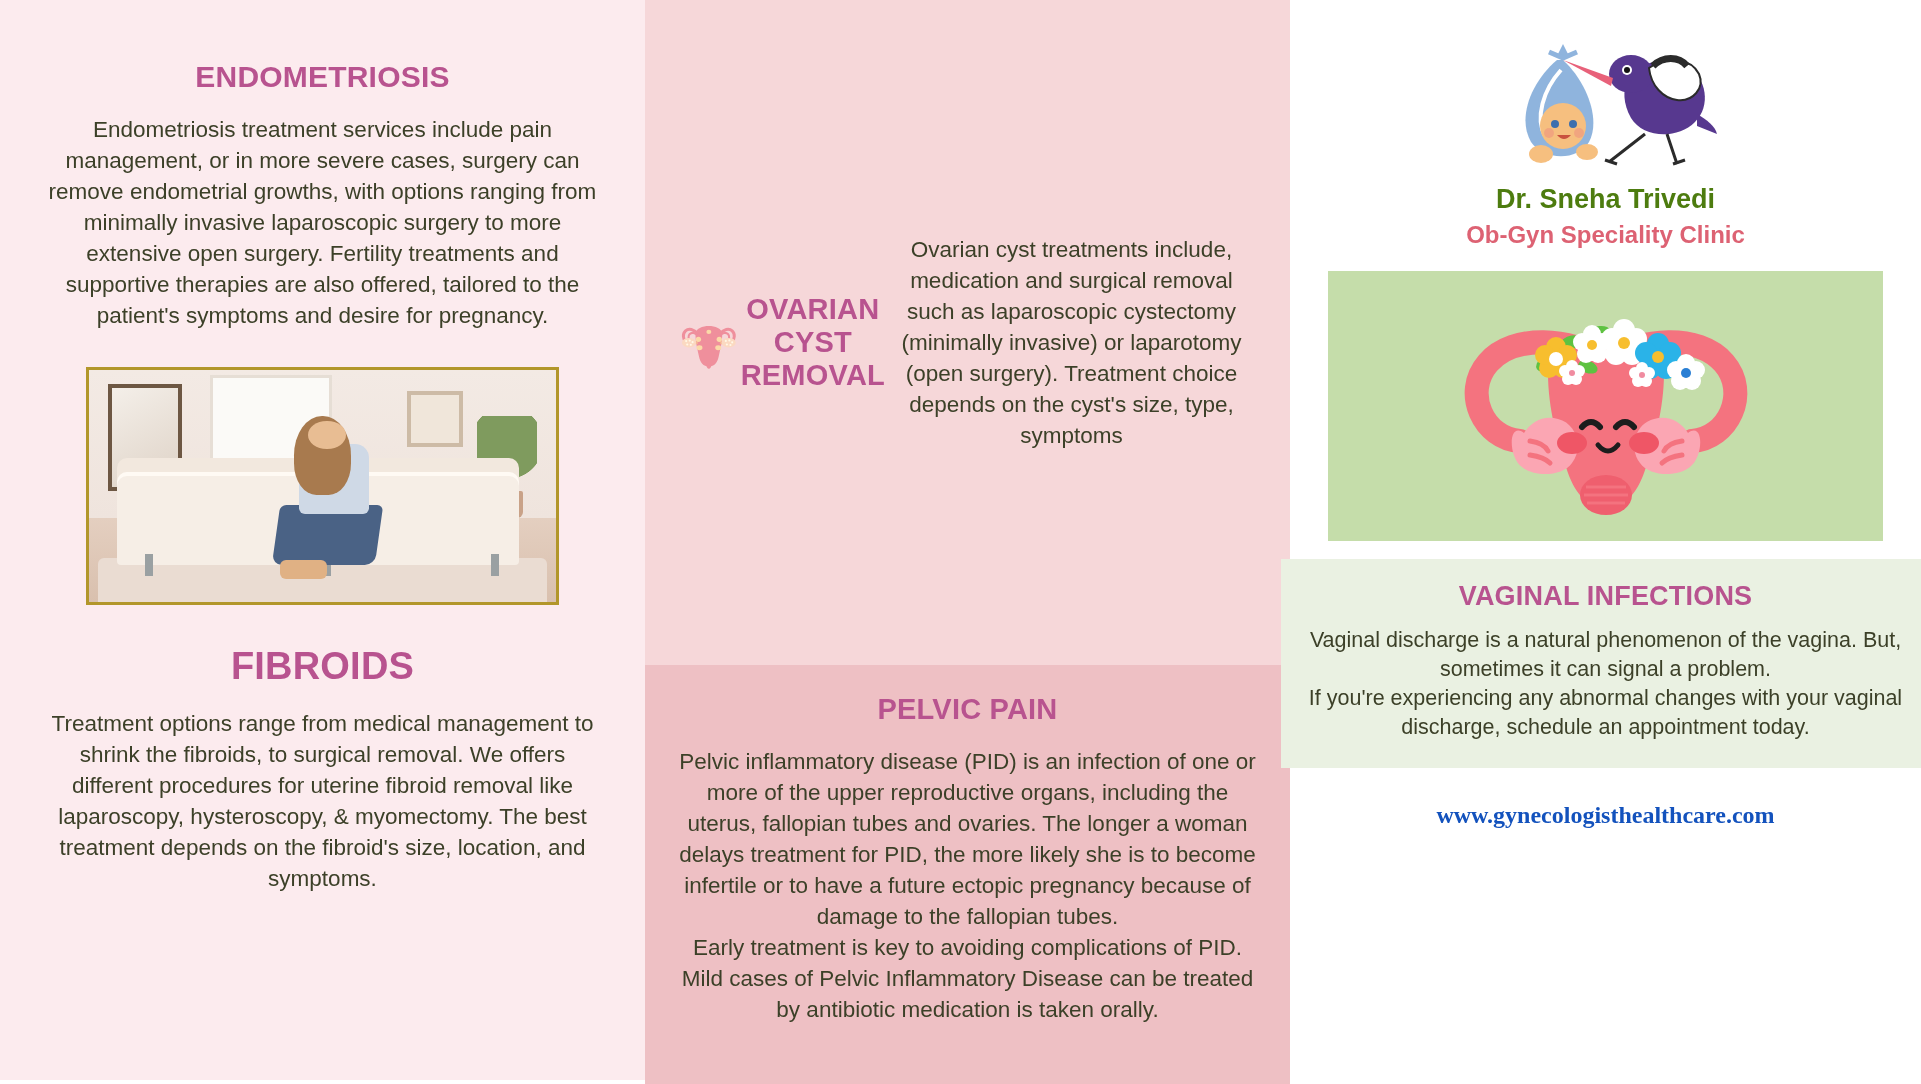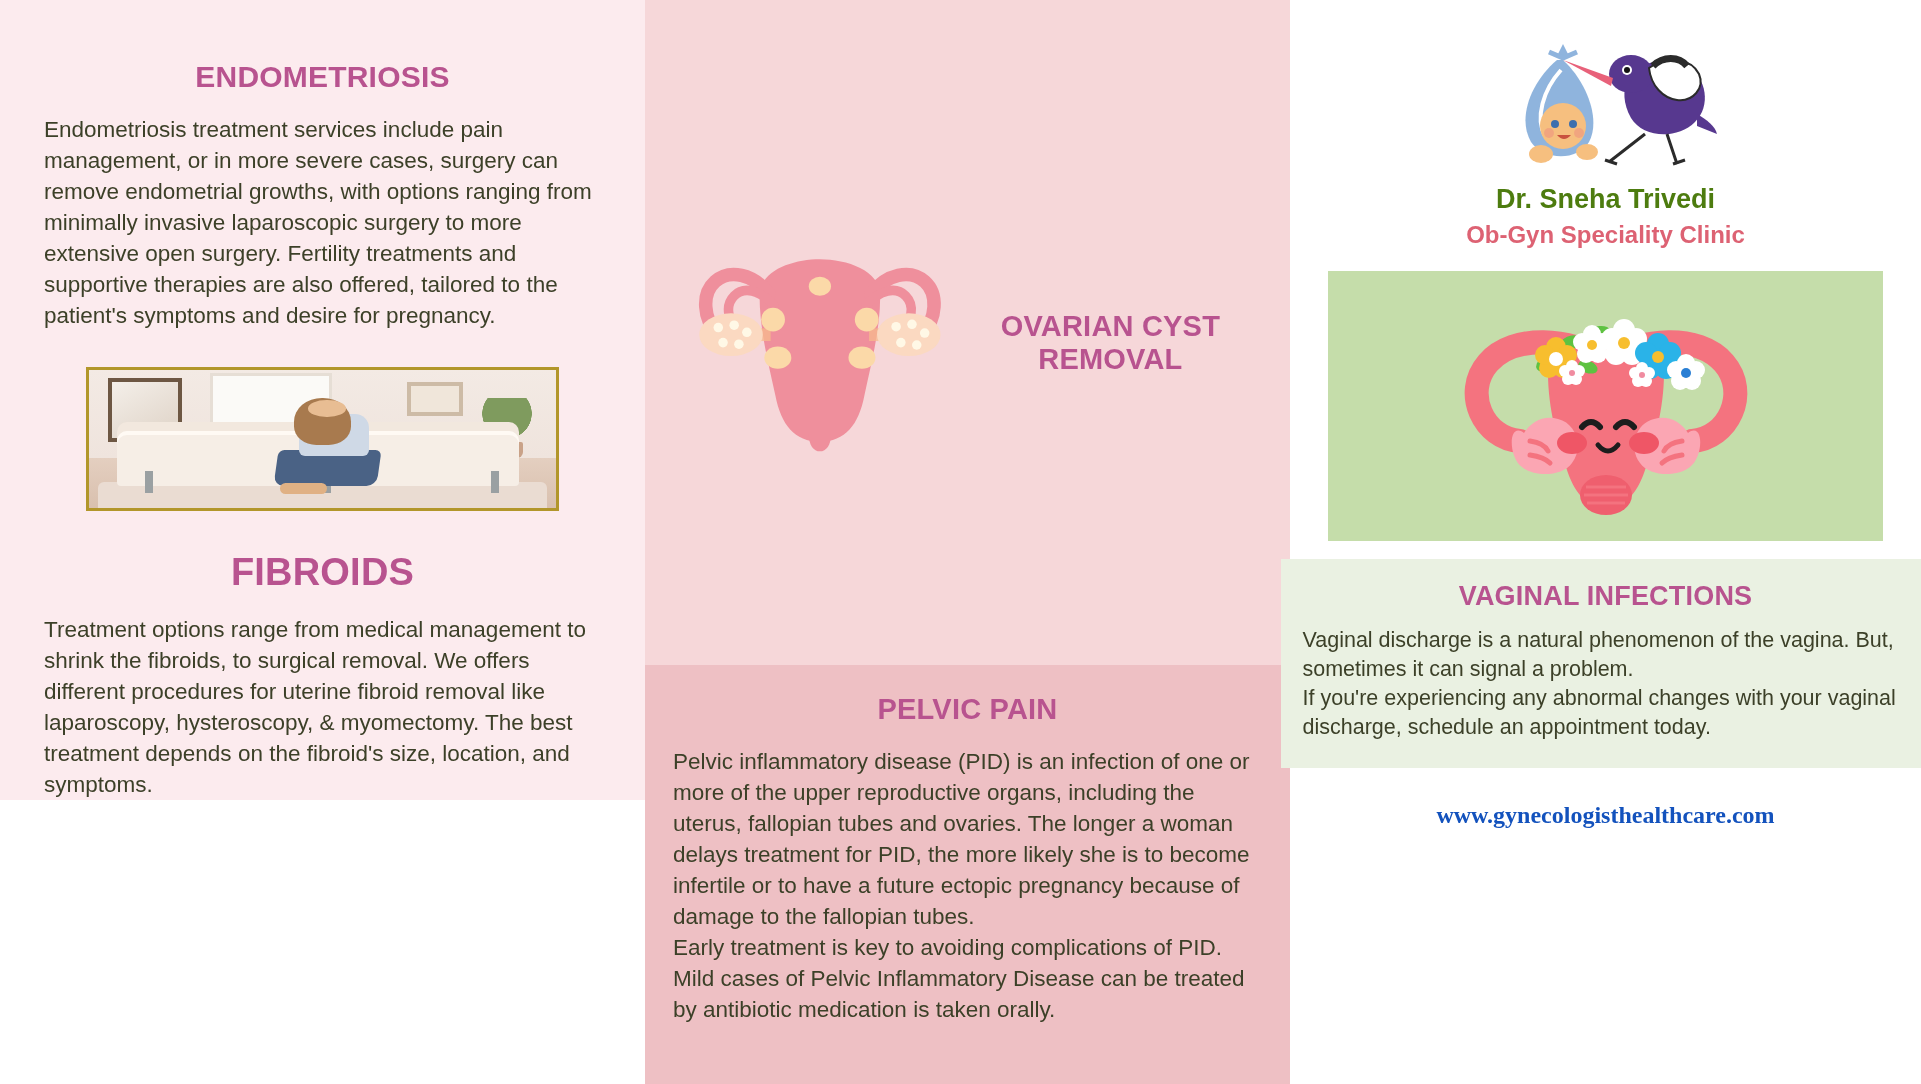--- a/index.html
+++ b/index.html
@@ -9,39 +9,39 @@
     background: #ffffff;
     overflow: hidden;
   }
   .brochure {
     display: flex;
     width: 1921px; height: 1084px;
   }
 
   
   .col-left {
-    width: 645px; height: 800px;
+    width: 645px; height: 1080px;
     background: #fcebee;
     padding: 0 44px;
     display: flex; flex-direction: column;
     align-items: center;
   }
   .sec-title {
     font-weight: bold;
     color: #b8538f;
     letter-spacing: .2px;
     text-align: center;
   }
   .t-endo { font-size: 30px; margin-top: 60px; }
   .t-fib  { font-size: 38px; margin-top: 40px; }
   .body-text {
     font-size: 22.5px;
     line-height: 31px;
     color: #3c4028;
-    text-align: left;
+    text-align: center;
     margin-top: 20px;
   }
   .photo-frame {
     margin-top: 36px;
     width: 473px; height: 238px;
     border: 3px solid #b2962a;
     overflow: hidden;
     position: relative;
     background: #efe2d8;
   }
@@ -220,20 +220,21 @@
         <circle cx="121" cy="104" r="15" fill="#fbd9a8"></circle>
         <ellipse cx="127" cy="152" rx="17" ry="14" fill="#fbd9a8"></ellipse>
         <circle cx="239" cy="104" r="15" fill="#fbd9a8"></circle>
         <ellipse cx="233" cy="152" rx="17" ry="14" fill="#fbd9a8"></ellipse>
         <ellipse cx="180" cy="62" rx="14" ry="12" fill="#fbd9a8"></ellipse>
 
         <path d="M166 248 C166 262 172 270 180 270 C188 270 194 262 194 248 Z" fill="#ef8f9c"></path>
       </svg>
 
       <h2 class="sec-title t-ovar">OVARIAN CYST REMOVAL</h2>
+      <p class="body-text">Ovarian cyst treatments include, medication and surgical removal such as laparoscopic cystectomy (minimally invasive) or laparotomy (open surgery). Treatment choice depends on the cyst's size, type, symptoms</p>
     </div>
 
     <div class="mid-bottom">
       <h2 class="sec-title t-pelvic">PELVIC PAIN</h2>
       <p class="body-text" style="white-space:pre-line;">Pelvic inflammatory disease (PID) is an infection of one or more of the upper reproductive organs, including the uterus, fallopian tubes and ovaries. The longer a woman delays treatment for PID, the more likely she is to become infertile or to have a future ectopic pregnancy because of damage to the fallopian tubes.
 Early treatment is key to avoiding complications of PID.
 Mild cases of Pelvic Inflammatory Disease can be treated by antibiotic medication is taken orally.</p>
     </div>
   </section>
 

